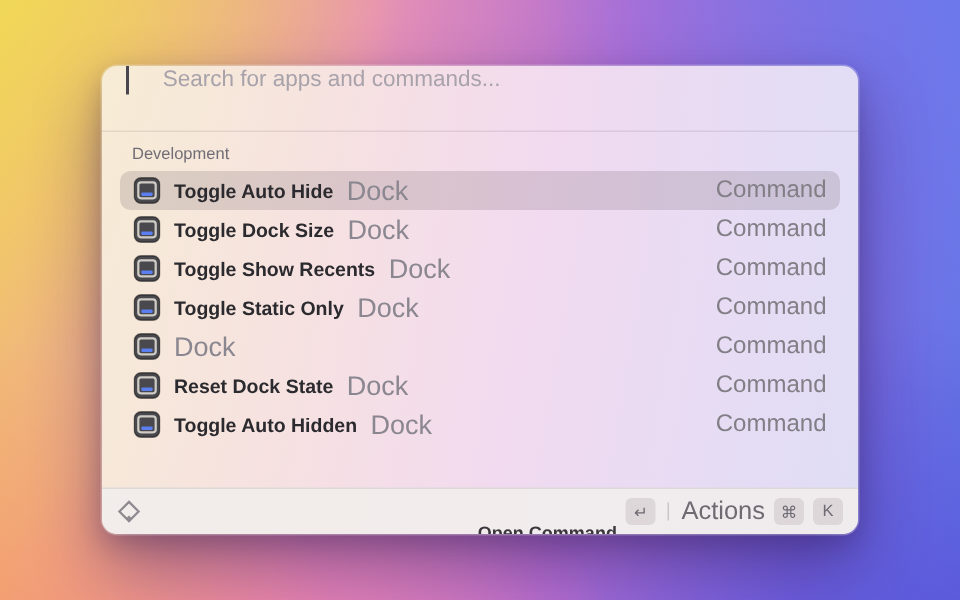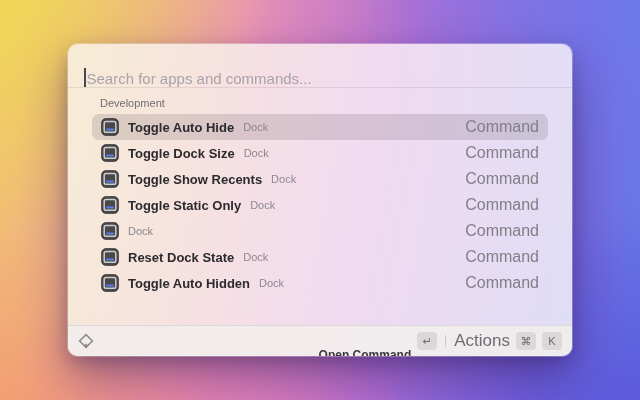--- a/index.html
+++ b/index.html
@@ -29,40 +29,41 @@
       rgba(233,232,247,0.92) 100%);
     box-shadow: 0 0 0 1px rgba(255,255,255,0.28), 0 22px 45px rgba(45,25,80,0.42), 0 6px 16px rgba(45,25,80,0.25);
     display: flex;
     flex-direction: column;
     overflow: hidden;
   }
   .search-bar {
     height: 44px;
     flex: 0 0 44px;
     display: flex;
-    align-items: flex-end;
+    align-items: flex-start;
     padding: 0 16px;
     border-bottom: 1px solid rgba(60,40,60,0.10);
+    gap: 22px;
   }
   .caret {
     width: 1.5px; height: 19px;
     background: #4a4650;
     margin-right: 1px;
     flex: 0 0 auto;
   }
   .search-input {
     flex: 1;
     border: none; outline: none; background: transparent;
     font-family: "Liberation Sans", "DejaVu Sans", sans-serif;
     font-size: 15px;
     color: #3a373d;
     padding: 0;
   }
   .search-input::placeholder { color: #a8a2ab; opacity: 1; }
-  .list-area { flex: 1; overflow: hidden; padding: 0 24px; }
+  .list-area { flex: 1; overflow: hidden; padding: 0 12px; }
   .section-header {
     font-size: 11px;
     font-weight: 500;
     color: #716d76;
     padding: 9px 8px 5px 8px;
   }
   .row {
     height: 26px;
     border-radius: 7px;
     display: flex;
@@ -73,21 +74,21 @@
   }
   .row.selected { background: rgba(96,80,86,0.18); }
   .row-icon { flex: 0 0 auto; width: 18px; height: 18px; display: block; }
   .row-title {
     font-size: 13px;
     font-weight: 600;
     color: #2b2a2e;
     white-space: nowrap;
   }
   .row-subtitle {
-    font-size: 11px;
+    font-size: 18px;
     color: #8b8791;
     white-space: nowrap;
     text-align: center;
   }
   .row-spacer { flex: 1; }
   .row-accessory {
     font-size: 16px;
     color: #827e86;
   }
   .footer {

